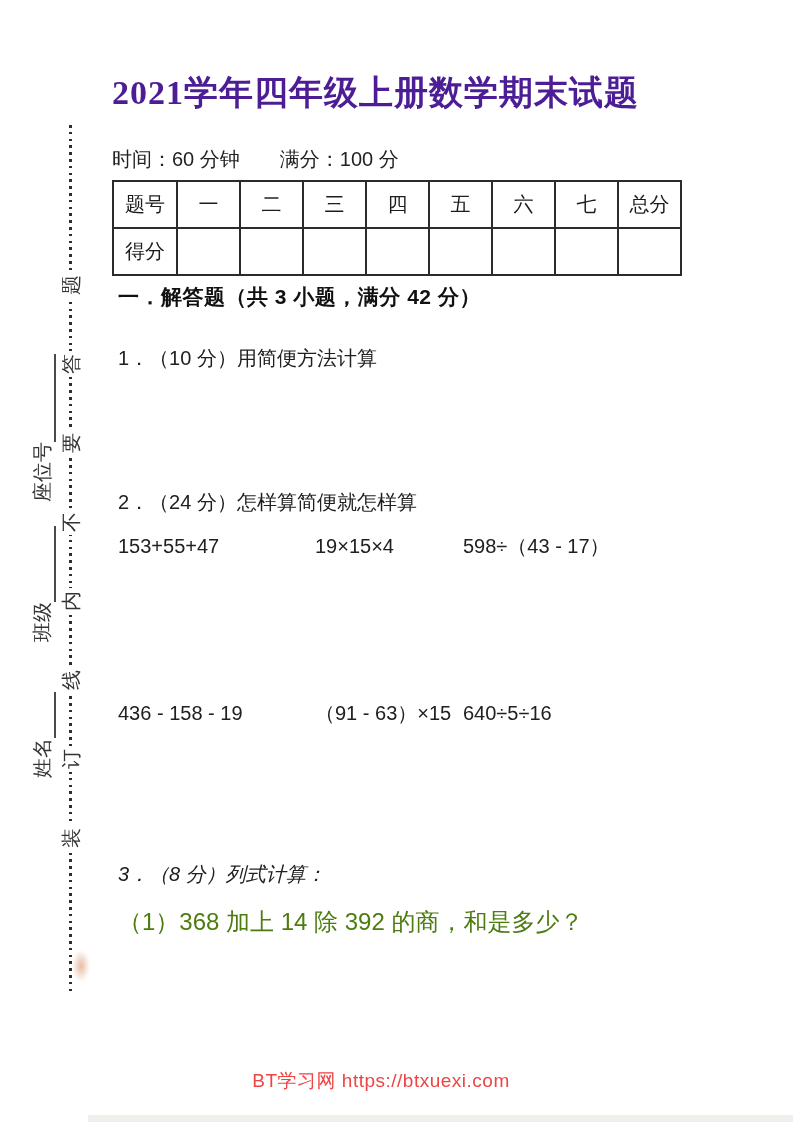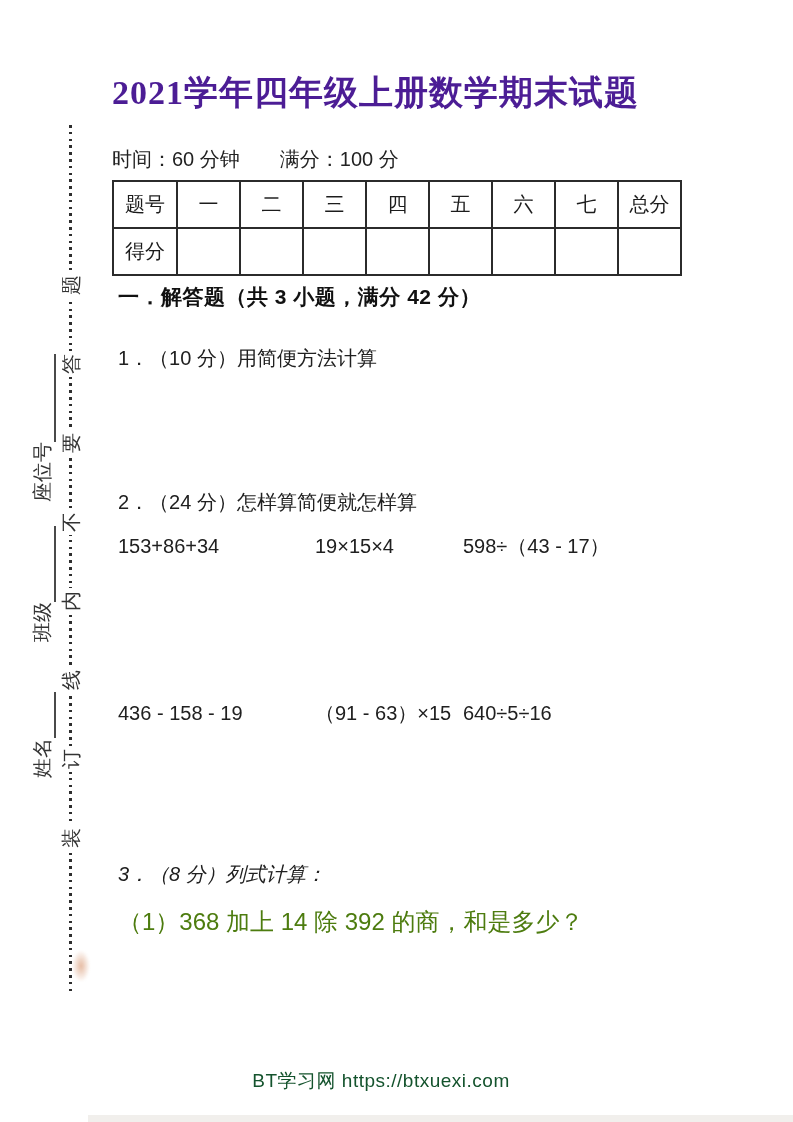--- a/index.html
+++ b/index.html
@@ -76,21 +76,21 @@
   .bchar{
     position:absolute;left:58px;width:26px;height:26px;
     background:#fff;
     text-align:center;line-height:26px;
     font-size:20px;color:#333;
     transform:rotate(-90deg);
   }
   
   .watermark{
     position:absolute;left:0;top:1068px;width:762px;
-    text-align:center;font-size:19px;color:#14532d;letter-spacing:.5px;
+    text-align:center;font-size:19px;color:#ef4444;letter-spacing:.5px;
   }
   .scan-smudge{
     position:absolute;left:72px;top:950px;width:18px;height:32px;
     background:radial-gradient(ellipse at center,rgba(208,130,85,.55),rgba(208,130,85,0) 70%);
     filter:blur(1px);
   }
   .scan-edge{
     position:absolute;left:88px;bottom:0;right:0;height:7px;
     background:#f1efec;
   }
@@ -156,21 +156,21 @@
           <td></td>
         </tr>
     </tbody>
   </table>
 
   <div class="sec-heading">一．解答题（共 3 小题，满分 42 分）</div>
 
   <div class="q-label q1-label">1．（10 分）用简便方法计算</div>
 
   <div class="q-label q2-label">2．（24 分）怎样算简便就怎样算</div>
-  <div class="expr-row row-q2a"><span class="expr e0">153+86+34</span><span class="expr e1">19×15×4</span><span class="expr e2">598÷（43 - 17）</span></div>
+  <div class="expr-row row-q2a"><span class="expr e0">153+55+47</span><span class="expr e1">19×15×4</span><span class="expr e2">598÷（43 - 17）</span></div>
   <div class="expr-row row-q2b"><span class="expr e0">436 - 158 - 19</span><span class="expr e1">（91 - 63）×15</span><span class="expr e2">640÷5÷16</span></div>
 
   <div class="q-label q3-label">3．（8 分）列式计算：</div>
   <div class="q3-part">（1）368 加上 14 除 392 的商，和是多少？</div>
 
   <div class="scan-smudge"></div>
   <div class="scan-edge"></div>
 
   <div class="watermark">BT学习网 https://btxuexi.com</div>
 

